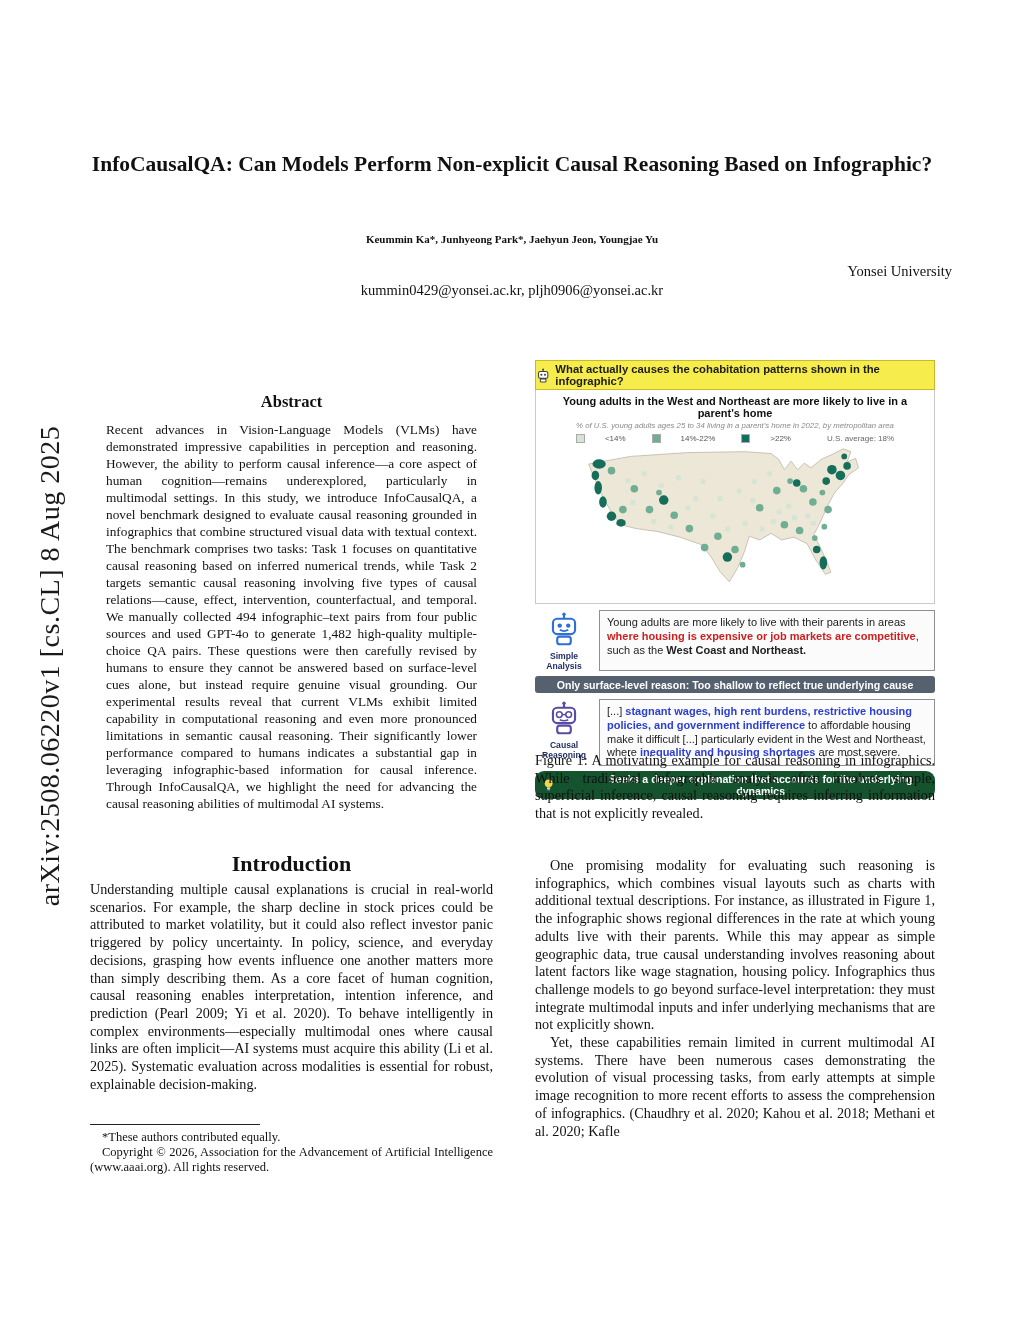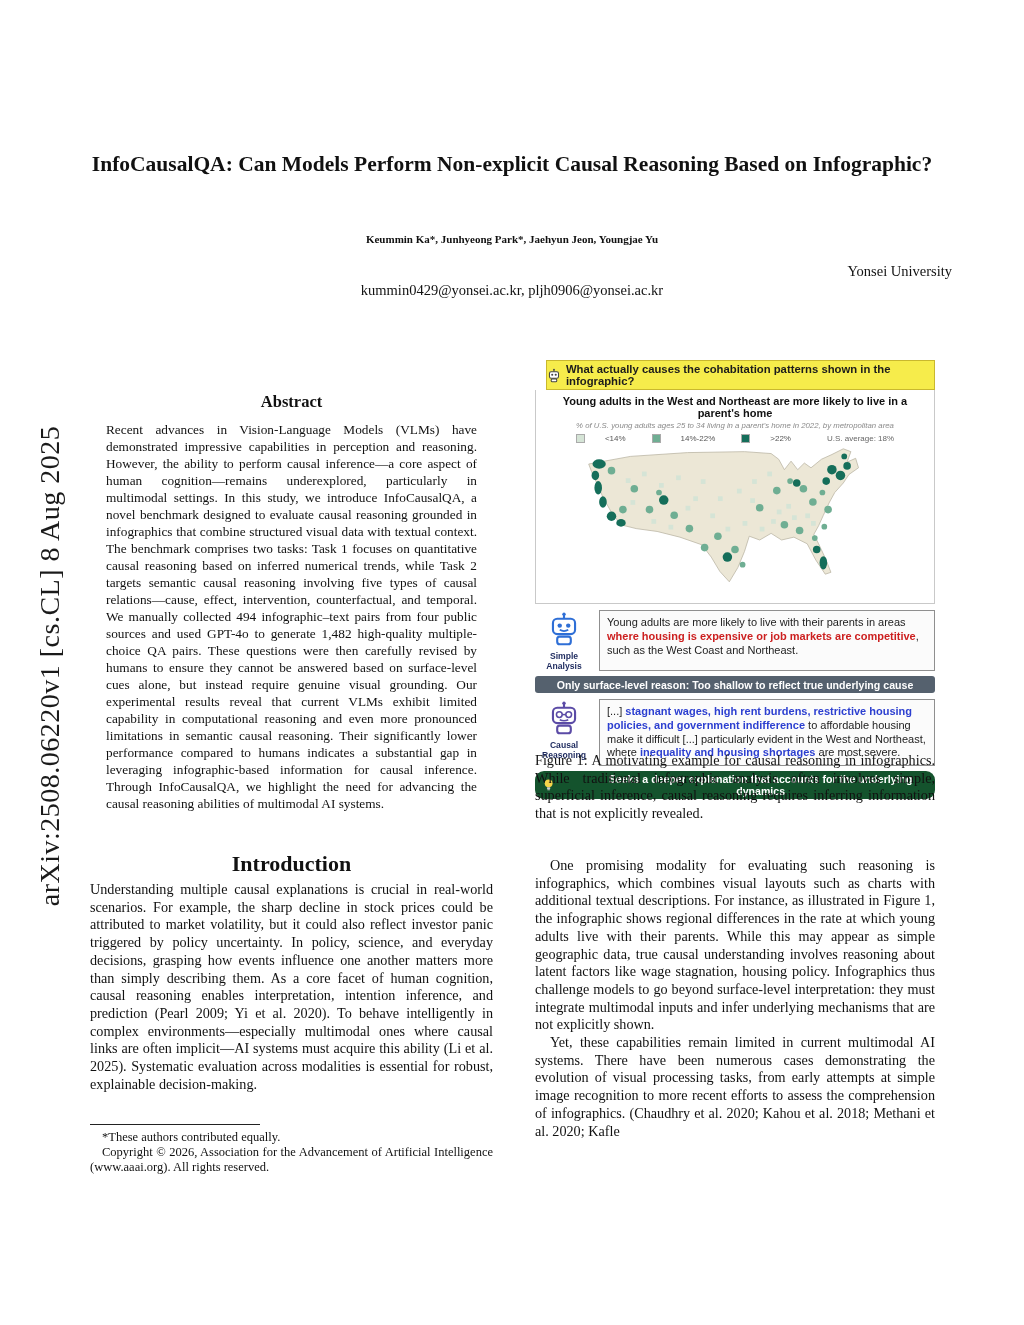--- a/index.html
+++ b/index.html
@@ -51,21 +51,21 @@
 
   
   .figure {
     position:absolute; left:535px; top:360px; width:400px;
     font-family:"Liberation Sans", sans-serif;
   }
   .fig-question {
     display:flex; align-items:center; gap:5px;
     background:#f6ec4b; border:1px solid #c9b82e;
     padding:2px 0; min-height:20px;
-    font-size:11.3px; font-weight:bold; color:#1c1c1c;margin-left:11px;
+    font-size:11.3px; font-weight:bold; color:#1c1c1c;
   }
   .map-panel {
     border:1px solid #c9c9c9; border-top:none; background:#fff;
     padding:5px 8px 6px 8px;
   }
   .map-title { text-align:center; font-size:11px; font-weight:bold; color:#111; }
   .map-subtitle { text-align:center; font-size:7.8px; color:#8a8a8a; font-style:italic; margin-top:2px; }
   .map-legend {
     display:flex; align-items:center; justify-content:center; gap:20px;
     margin-top:4px; font-size:8px; color:#555;
@@ -78,21 +78,21 @@
 
   .analysis-row { display:flex; align-items:stretch; gap:6px; margin-top:6px; }
   .robot-col { width:58px; flex:0 0 58px; text-align:center; padding-top:2px; }
   .robot-label { font-size:8.6px; font-weight:bold; color:#1d2a5e; line-height:10px; margin-top:1px; }
   .analysis-box {
     flex:1; border:1px solid #8f8f8f; background:#fbfbfb;
     padding:5px 7px; font-size:11px; line-height:13.8px; color:#222;
   }
   .hl-red  { color:#cc1f1f; font-weight:bold; }
   .hl-blue { color:#2c3fd0; font-weight:bold; }
-  .b { font-weight:normal;margin-top:40px; }
+  .b { font-weight:bold;margin-top:40px; }
 
   .bar {
     margin-top:5px; padding:2px 8px; min-height:17px;
     display:flex; align-items:center; justify-content:center; gap:6px;
     color:#fff; font-weight:bold; font-size:10.6px; text-align:center;
   }
   .bar.slate { background:#55616e; border-radius:3px; }
   .bar.navy  { background:#14532d; border-radius:9px;gap:40px; }
 
   .fig-caption {

